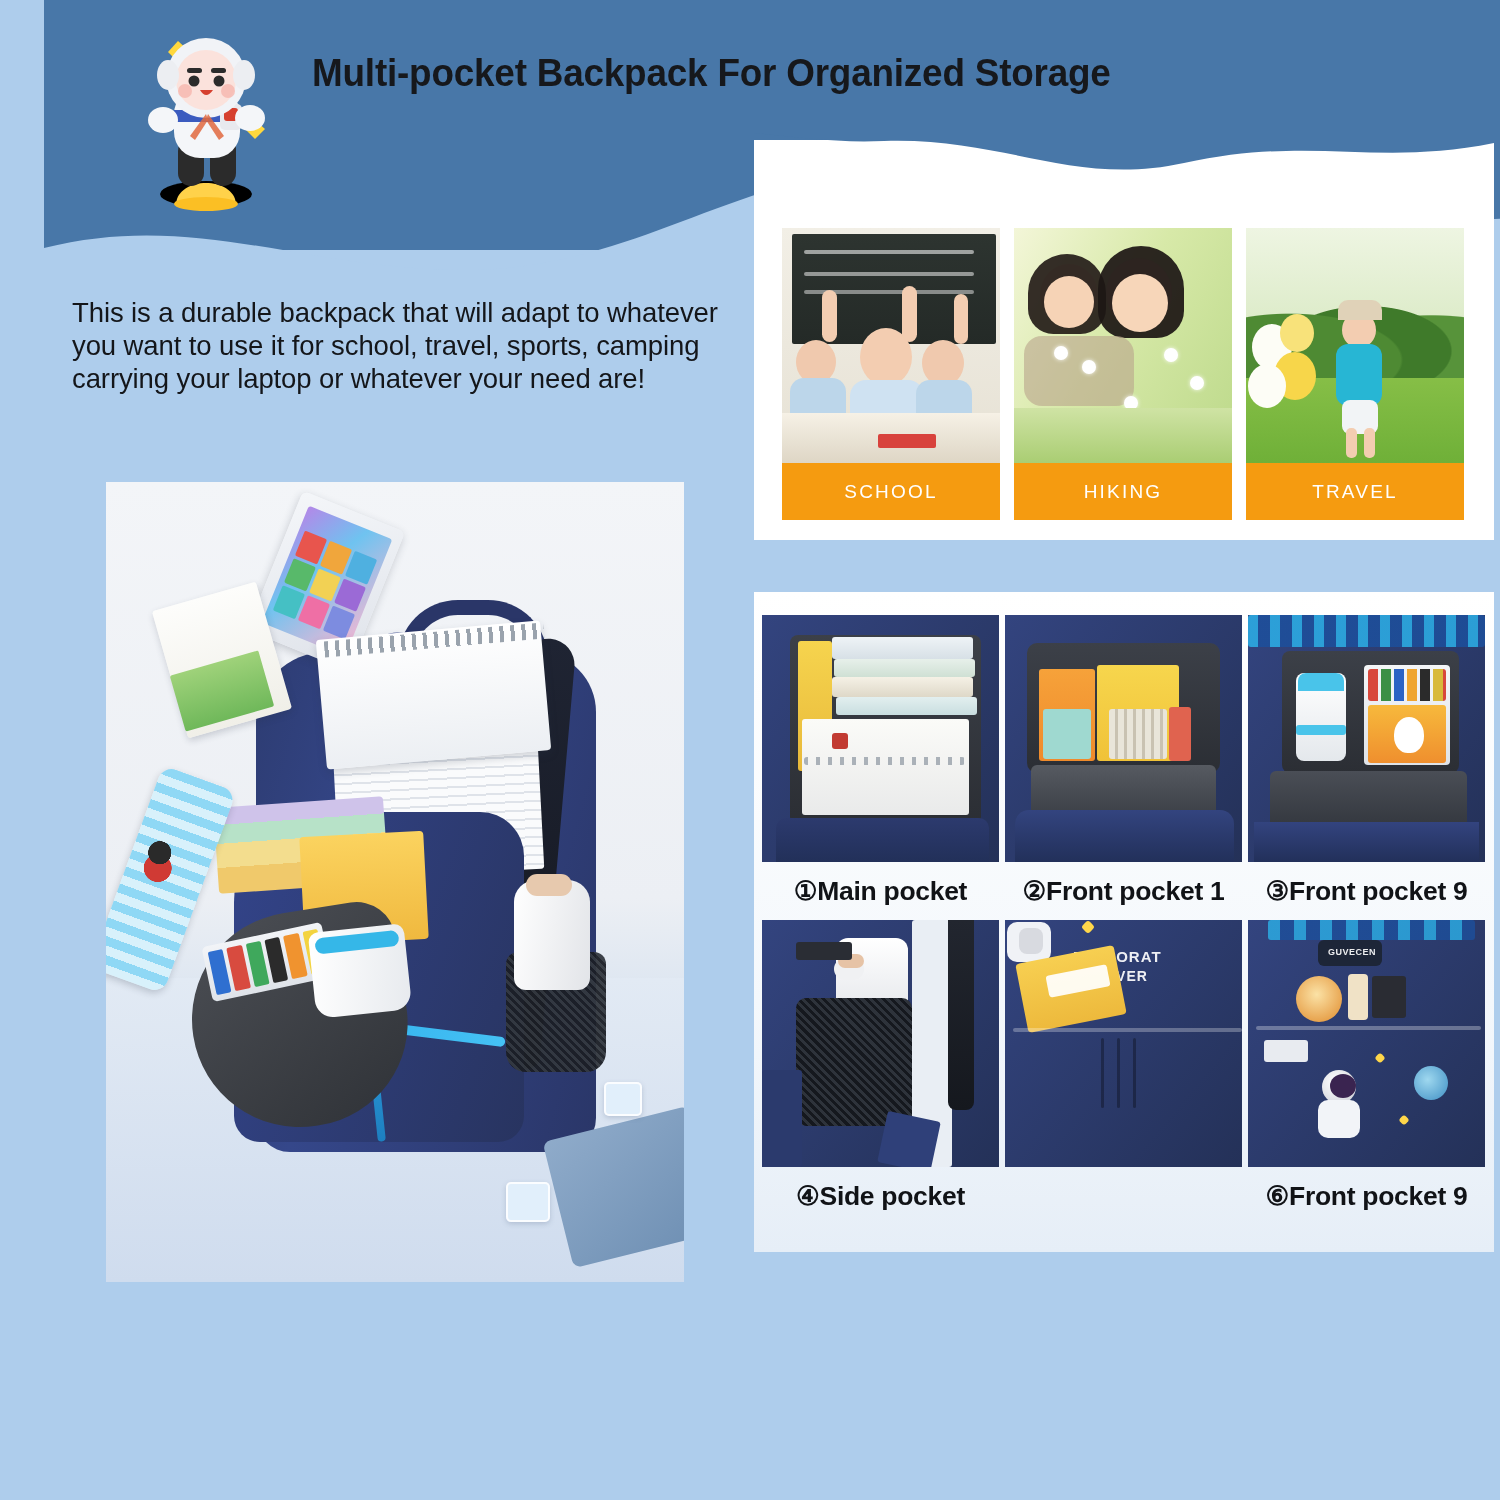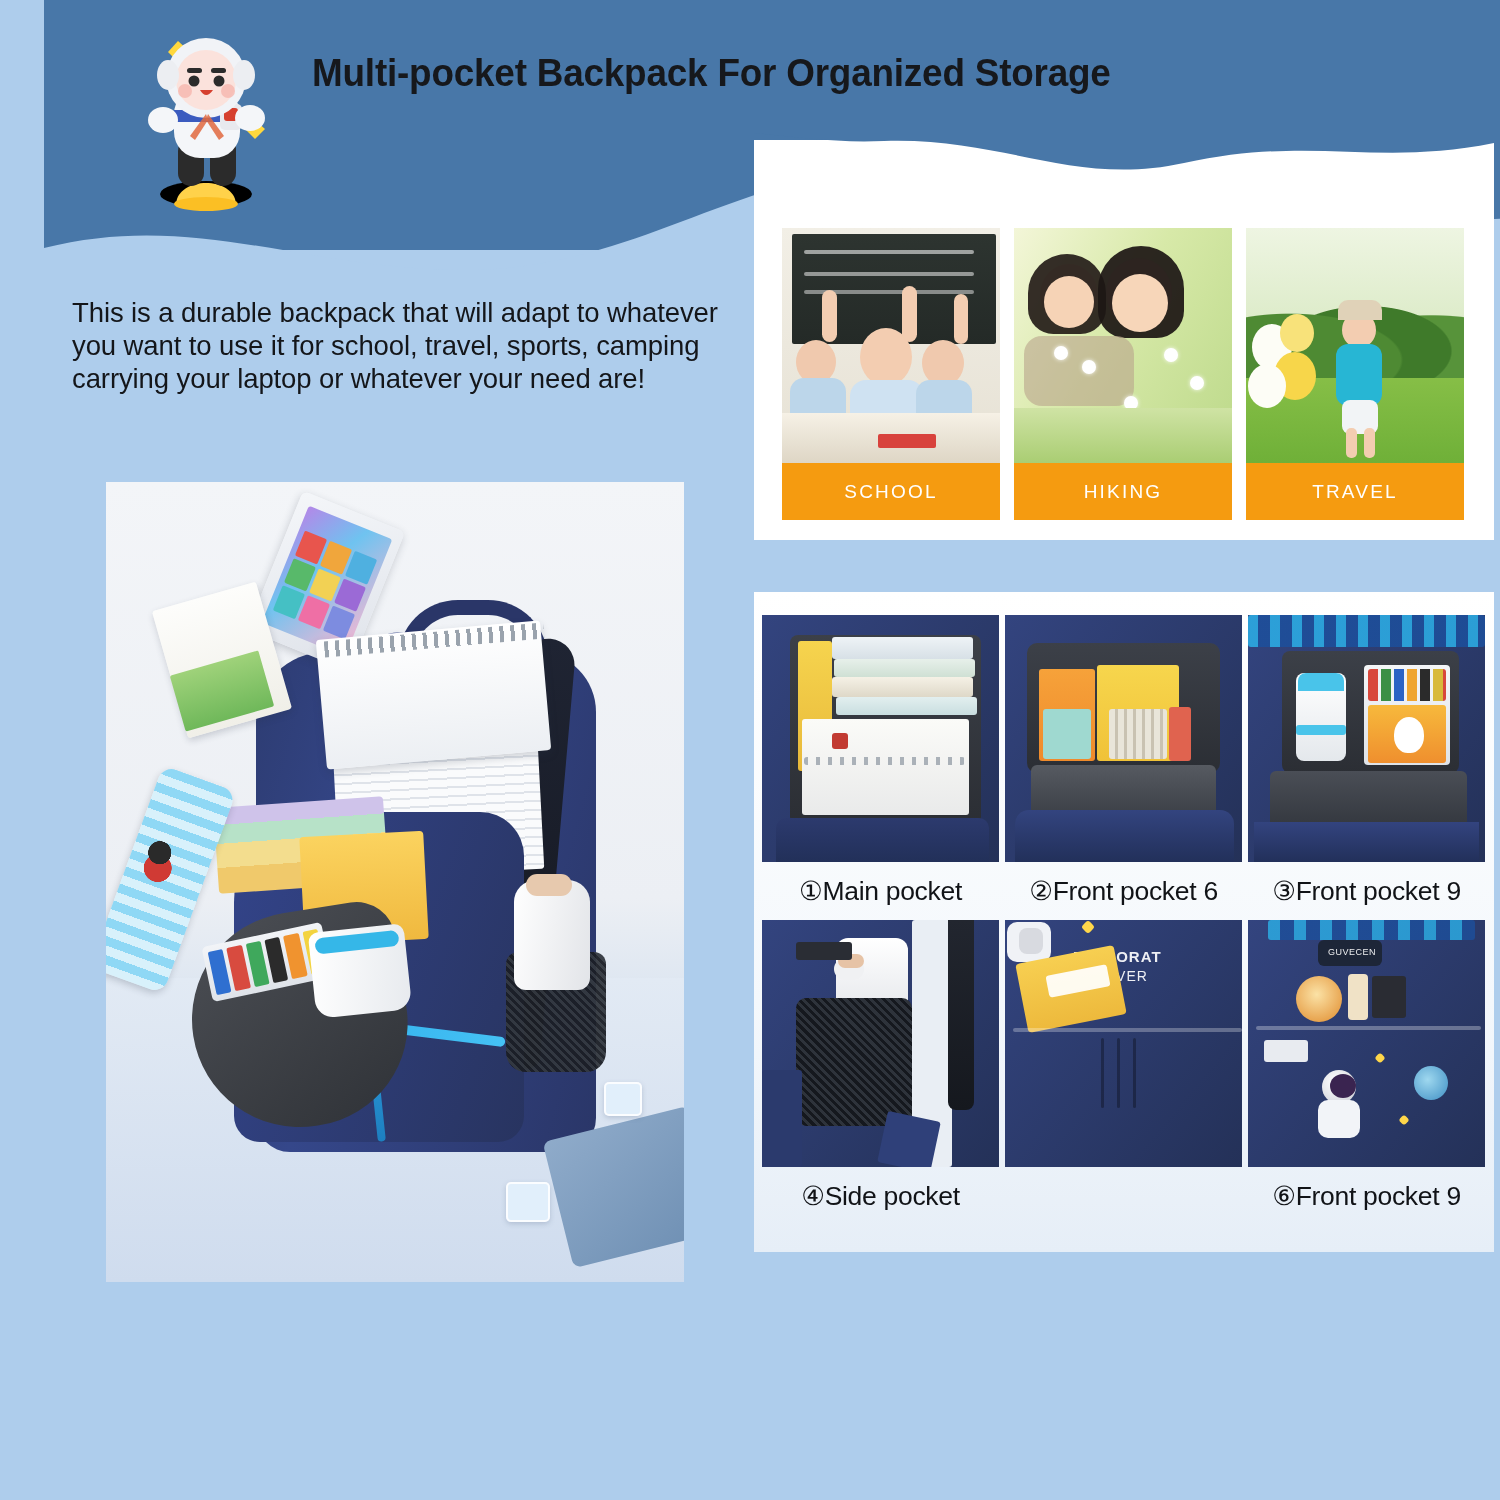--- a/index.html
+++ b/index.html
@@ -222,29 +222,29 @@
   .panel-bottom{
     position:absolute;left:710px;top:592px;width:740px;height:660px;
     background:linear-gradient(#ffffff 0%,#f4f8fc 62%,#e6eef7 100%);
   }
   .pocket-grid{position:absolute;left:718px;top:615px;width:724px;}
   .pk-row{display:flex;gap:6px;}
   .pk-cell{width:237px;}
   .pk-img{width:237px;height:247px;overflow:hidden;position:relative;background:#2c3a6e;}
   .pk-cap{
     height:58px;display:flex;align-items:center;justify-content:center;
-    font-size:26.5px;color:#111317;font-weight:400;letter-spacing:-0.3px;
+    font-size:26.5px;color:#111317;font-weight:700;letter-spacing:-0.3px;
     white-space:nowrap;
   }
   .navy{position:absolute;inset:0;background:linear-gradient(130deg,#33447f,#243158);}
   .liner{position:absolute;background:linear-gradient(#3c4048,#2b2e34);}
   .item{position:absolute;border-radius:3px;}
   .mesh{position:absolute;background:repeating-linear-gradient(45deg,#15181e 0 3px,#2e333b 3px 6px);border-radius:10px;}
   .astro-badge{position:absolute;border-radius:50%;background:radial-gradient(circle at 40% 35%,#ffffff,#cfd4dd);}
-  .txt-ov{position:absolute;color:#fff;font-size:11px;letter-spacing:1px;opacity:.92;}
+  .txt-ov{position:absolute;color:#fff;font-size:11px;letter-spacing:1px;opacity:.92;font-weight:bold;}
 </style>
 </head>
 <body>
 
 <div class="stage">
 
   <div class="header-blue"></div>
 
   <svg class="header-wave" viewBox="0 0 1500 180" preserveAspectRatio="none">
     <path d="M0,128 C150,90 260,150 420,150 C600,150 690,46 900,40 C1120,34 1240,118 1500,96 L1500,180 L0,180 Z" fill="#aecdec"></path>
@@ -438,21 +438,21 @@
           <div class="navy"></div>
           <div class="liner" style="left:22px;top:28px;right:22px;height:130px;border-radius:10px;"></div>
           <div class="item" style="left:34px;top:54px;width:56px;height:92px;background:linear-gradient(#f6a23a,#ef8a2b)"></div>
           <div class="item" style="left:38px;top:94px;width:48px;height:50px;background:#9fd9d0"></div>
           <div class="item" style="left:92px;top:50px;width:82px;height:96px;background:linear-gradient(#f7d64d,#f0c238)"></div>
           <div class="item" style="left:104px;top:94px;width:58px;height:50px;background:repeating-linear-gradient(90deg,#e9e5da 0 6px,#c9c2b2 6px 9px)"></div>
           <div class="item" style="left:164px;top:92px;width:22px;height:54px;background:#e0634f"></div>
           <div class="liner" style="left:26px;top:150px;right:26px;height:52px;background:linear-gradient(#565a61,#3b3f46);border-radius:6px"></div>
           <div class="liner" style="left:10px;bottom:0;right:8px;height:52px;background:linear-gradient(#33447f,#22305a);border-radius:14px 14px 0 0"></div>
         </div>
-        <div class="pk-cap">②Front pocket 6</div>
+        <div class="pk-cap">②Front pocket 1</div>
       </div>
 
       <div class="pk-cell">
         <div class="pk-img">
           <div class="navy"></div>
           <div class="item" style="left:0;top:0;right:0;height:32px;background:repeating-linear-gradient(90deg,#2bb0e8 0 10px,#1c4f9c 10px 22px);opacity:.85"></div>
           <div class="liner" style="left:34px;top:36px;right:26px;height:122px;border-radius:8px"></div>
           <div class="item" style="left:48px;top:58px;width:50px;height:88px;background:linear-gradient(#ffffff,#e4e8ec);border-radius:8px"></div>
           <div class="item" style="left:50px;top:58px;width:46px;height:18px;background:#49c4ea;border-radius:8px 8px 0 0"></div>
           <div class="item" style="left:48px;top:110px;width:50px;height:10px;background:#49c4ea"></div>

